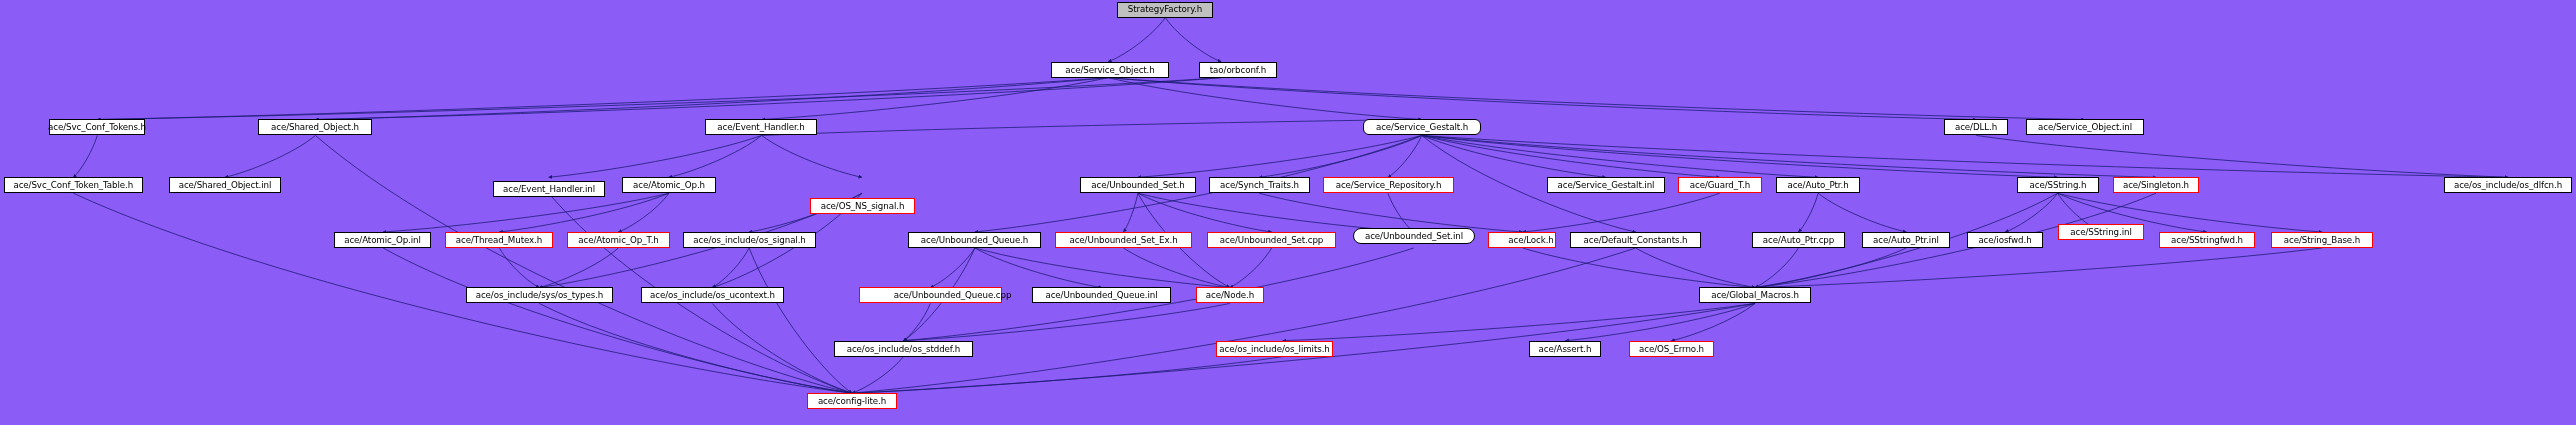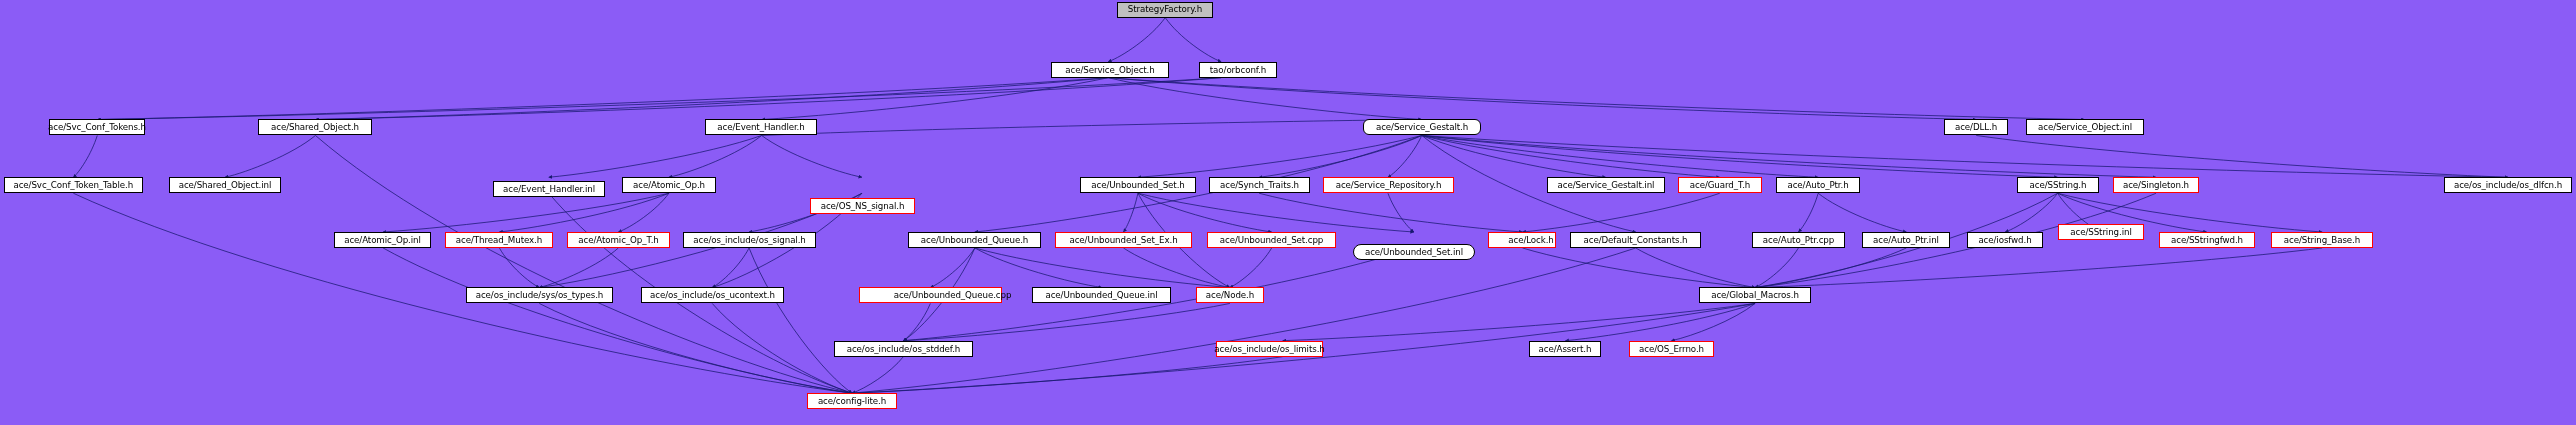--- a/index.html
+++ b/index.html
@@ -208,21 +208,21 @@
     </div>
     <div class="node" style="left: 908px; top: 232px; width: 133px;">
       <span>ace/Unbounded_Queue.h</span>
     </div>
     <div class="node red" style="left: 1055px; top: 232px; width: 137px;">
       <span>ace/Unbounded_Set_Ex.h</span>
     </div>
     <div class="node red" style="left: 1207px; top: 232px; width: 129px;">
       <span>ace/Unbounded_Set.cpp</span>
     </div>
-    <div class="node" style="left: 1353px; top: 244px; width: 122px; border-radius: 8px;">
+    <div class="node" style="left: 1353px; top: 228px; width: 122px; border-radius: 8px;">
       <span>ace/Unbounded_Set.inl</span>
     </div>
     <div class="node red" style="left: 1488px; top: 232px; width: 68px; padding-left: 18px;">
       <span>ace/Lock.h</span>
     </div>
     <div class="node" style="left: 1570px; top: 232px; width: 131px;">
       <span>ace/Default_Constants.h</span>
     </div>
     <div class="node" style="left: 1752px; top: 232px; width: 93px;">
       <span>ace/Auto_Ptr.cpp</span>
@@ -256,21 +256,21 @@
     </div>
     <div class="node red" style="left: 1196px; top: 287px; width: 68px;">
       <span>ace/Node.h</span>
     </div>
     <div class="node" style="left: 1699px; top: 287px; width: 112px;">
       <span>ace/Global_Macros.h</span>
     </div>
     <div class="node" style="left: 834px; top: 341px; width: 139px;">
       <span>ace/os_include/os_stddef.h</span>
     </div>
-    <div class="node red" style="left: 1216px; top: 341px; width: 107px;">
+    <div class="node red" style="left: 1216px; top: 341px; width: 117px;">
       <span>ace/os_include/os_limits.h</span>
     </div>
     <div class="node" style="left: 1529px; top: 341px; width: 72px;">
       <span>ace/Assert.h</span>
     </div>
     <div class="node red" style="left: 1629px; top: 341px; width: 85px;">
       <span>ace/OS_Errno.h</span>
     </div>
     <div class="node red" style="left: 807px; top: 393px; width: 90px; text-align: right;">
       <span>ace/config-lite.h</span>

